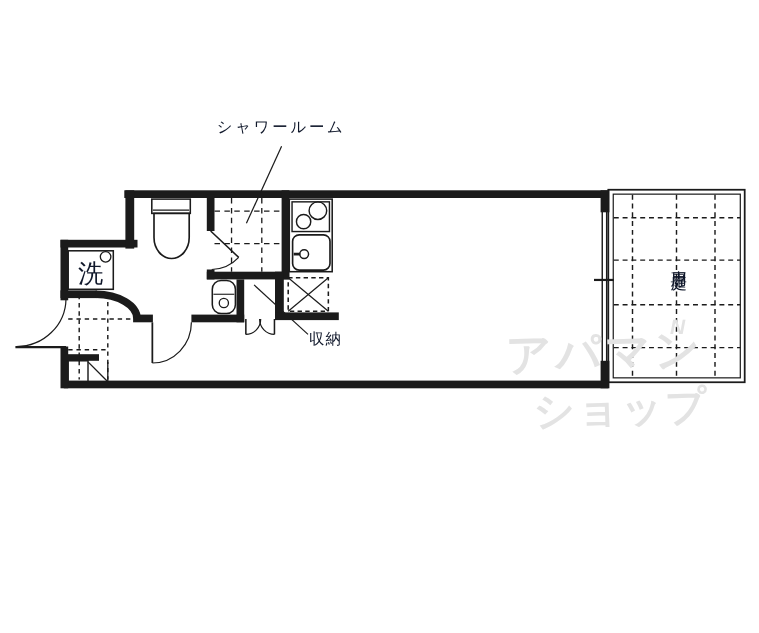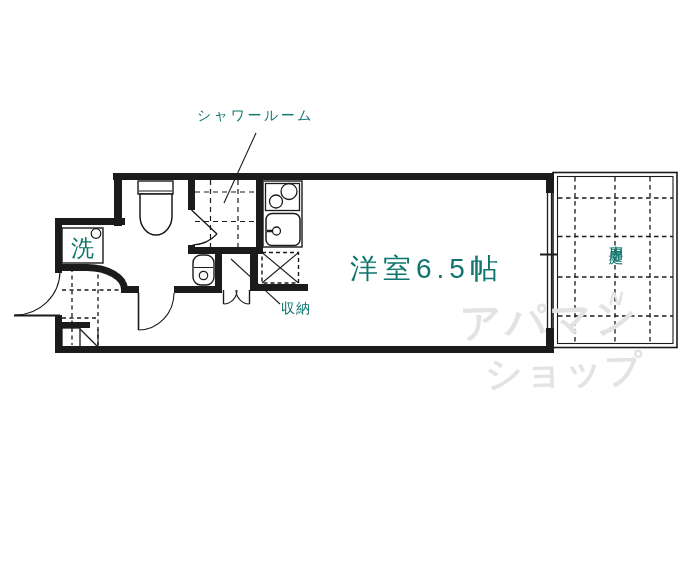--- a/index.html
+++ b/index.html
@@ -1,19 +1,19 @@
 <!DOCTYPE html>
 <html><head>
 <meta charset="utf-8">
 <style>
   html,body{margin:0;padding:0;background:#fff;}
   .stage{position:relative;width:690px;height:575px;background:#fff;overflow:hidden;
          font-family:"Liberation Sans","DejaVu Sans",sans-serif;color:#1b1b1b;}
   .stage svg{position:absolute;left:0;top:0;}
-  .lbl{position:absolute;white-space:nowrap;color:#0f766e;}
+  .lbl{position:absolute;white-space:nowrap;color:#0f172a;}
   .lbl-shower{left:197px;top:107px;font-size:14px;letter-spacing:2.5px;}
   .lbl-room{left:350px;top:250px;font-size:28px;letter-spacing:5px;}
   .lbl-storage{left:281px;top:300px;font-size:14px;letter-spacing:1px;}
   .lbl-washer{left:71px;top:233px;font-size:23px;}
   .lbl-garden{left:606px;top:234px;font-size:15px;letter-spacing:1.5px;
               writing-mode:vertical-rl;text-orientation:upright;}
   .wm{position:absolute;color:#e3e3e3;font-weight:bold;z-index:3;}
   .wm-line1{left:460px;top:293px;font-size:41px;letter-spacing:3px;transform:rotate(-2deg);}
   .wm-line2{left:485px;top:347px;font-size:37px;letter-spacing:2px;transform:rotate(-2deg);}
   .wm-mark{left:609px;top:288px;font-size:19px;font-style:italic;}
@@ -147,18 +147,17 @@
       <rect x="62" y="228" width="41" height="35" stroke-width="1.4"></rect>
       <circle cx="96" cy="233.5" r="4.8" stroke-width="1.2"></circle>
     </g>
   </svg>
 
   <div class="wm wm-line1">アパマン</div>
   <div class="wm wm-line2">ショップ</div>
   <div class="wm wm-mark">N</div>
 
   <div class="lbl lbl-shower">シャワールーム</div>
-  <div class="lbl lbl-room">洋室6.5帖</div>
   <div class="lbl lbl-storage">収納</div>
   <div class="lbl lbl-washer">洗</div>
   <div class="lbl lbl-garden">専用庭</div>
 
 </div>
 
 </body></html>

